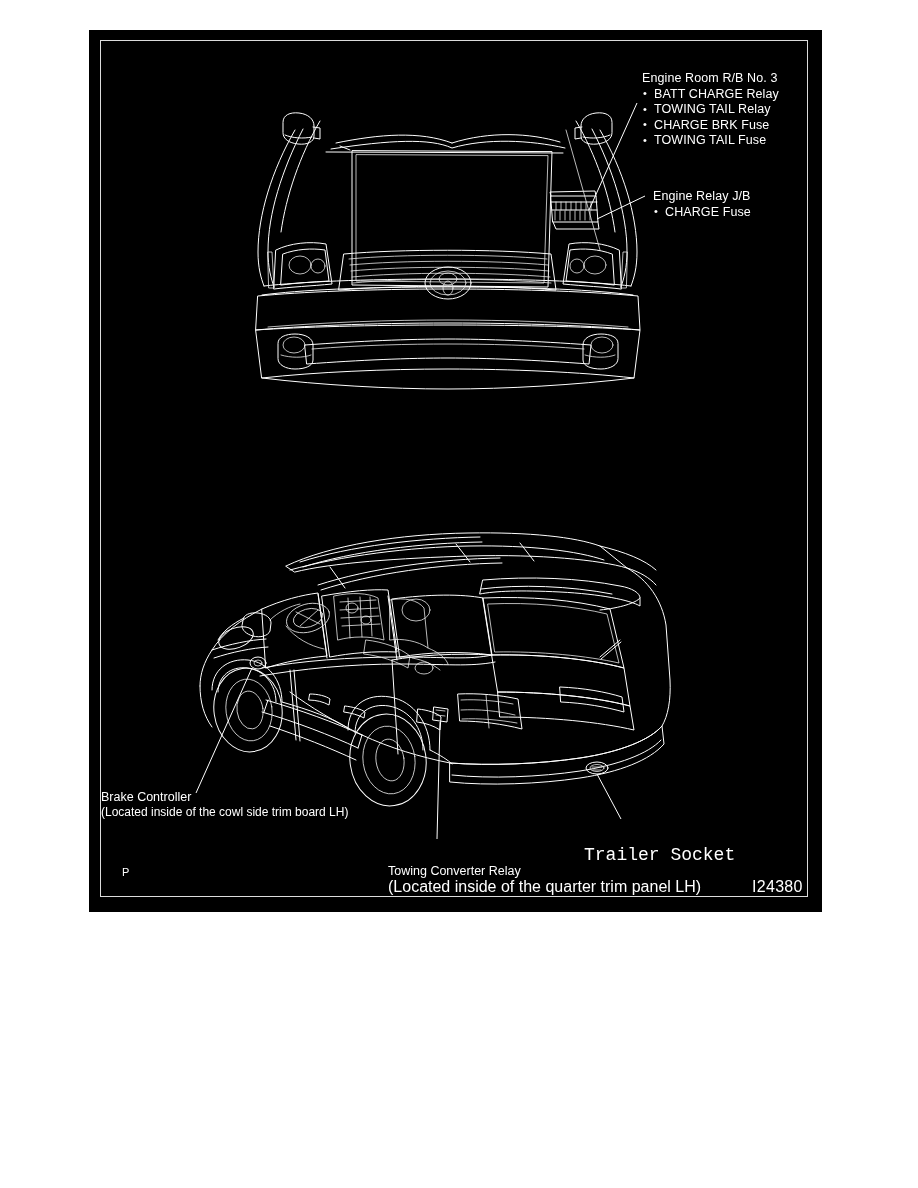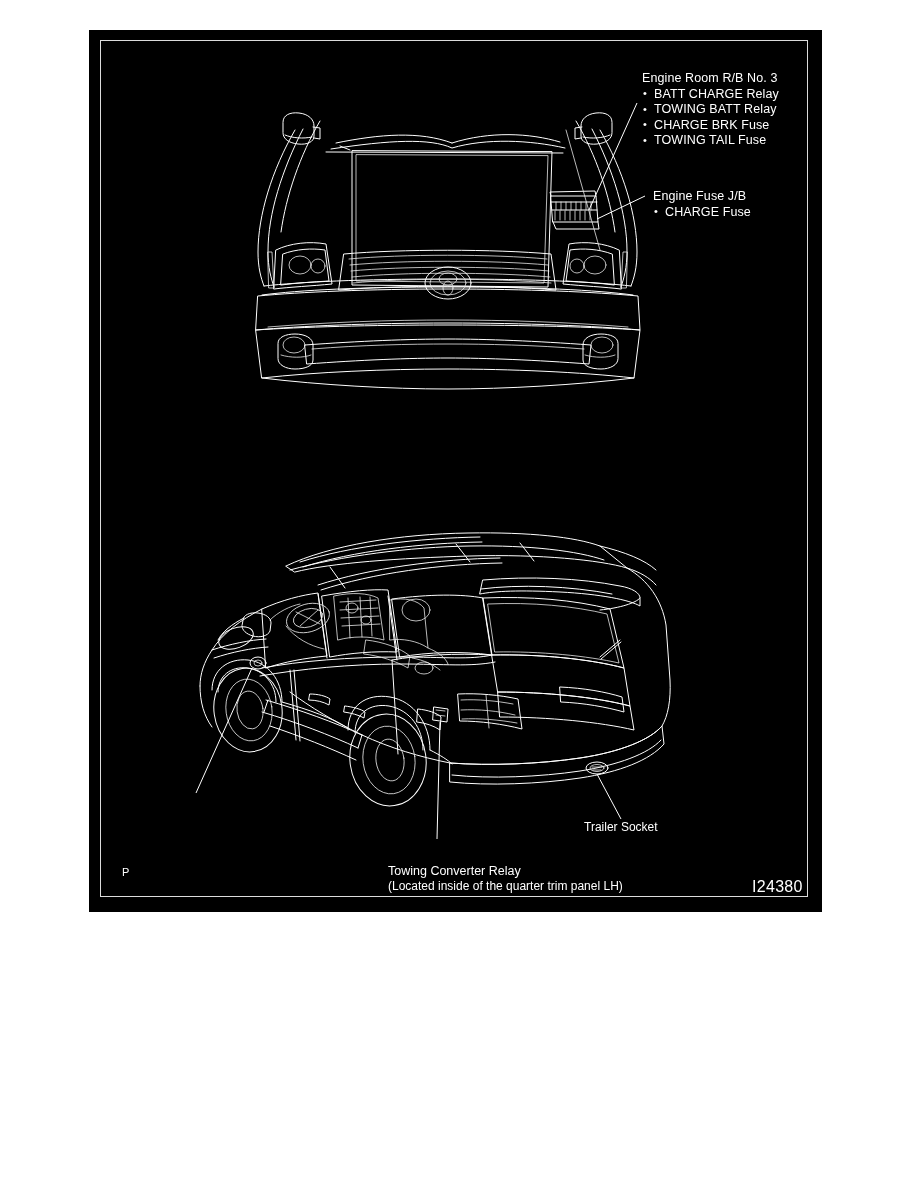--- a/index.html
+++ b/index.html
@@ -95,22 +95,22 @@
     top: -0.5px;
     font-size: 11px;
   }
   #callout-rb3 { left: 642px; top: 71px; }
   #callout-jb  { left: 653px; top: 189px; }
   #callout-brake { left: 101px; top: 790px; }
   #callout-brake .l1 { font-size: 12.5px; line-height: 15px; }
   #callout-brake .l2 { font-size: 12px; line-height: 15px; }
   #callout-converter { left: 388px; top: 839px; margin-top: 25px; }
   #callout-converter .l1 { font-size: 12.5px; line-height: 15px; }
-  #callout-converter .l2 { font-size: 12px; line-height: 15px; }
-  #callout-socket { left: 584px; top: 820px; font-size: 12px; }
+  #callout-converter .l2 { font-size: 16px; line-height: 15px; }
+  #callout-socket { left: 584px; top: 845px; font-size: 18px; font-family: Liberation Mono, monospace; }
   #page-mark {
     position: absolute;
     left: 122px;
     top: 866px;
     color: #ffffff;
     font-size: 11px;
     font-family: "Liberation Sans", sans-serif;
   }
   #figure-id {
     position: absolute;
@@ -362,33 +362,37 @@
       <path class="leader" d="M440 722 L 437 839"></path>
       <path class="leader" d="M597 774 L 621 819"></path>
     </g>
 
   </svg>
 
   <div class="callout" id="callout-rb3">
     <div class="hdr">Engine Room R/B No. 3</div>
     <ul class="bullets">
       <li>BATT CHARGE Relay</li>
-      <li>TOWING BATT Relay</li>
+      <li>TOWING TAIL Relay</li>
       <li>CHARGE BRK Fuse</li>
       <li>TOWING TAIL Fuse</li>
     </ul>
   </div>
 
   <div class="callout" id="callout-jb">
-    <div class="hdr">Engine Fuse J/B</div>
+    <div class="hdr">Engine Relay J/B</div>
     <ul class="bullets">
       <li>CHARGE Fuse</li>
     </ul>
   </div>
 
+  <div class="callout" id="callout-brake">
+    <div class="l1">Brake Controller</div>
+    <div class="l2">(Located inside of the cowl side trim board LH)</div>
+  </div>
 
   <div class="callout" id="callout-converter">
     <div class="l1">Towing Converter Relay</div>
     <div class="l2">(Located inside of the quarter trim panel LH)</div>
   </div>
 
   <div class="callout" id="callout-socket">
     <div>Trailer Socket</div>
   </div>
 

